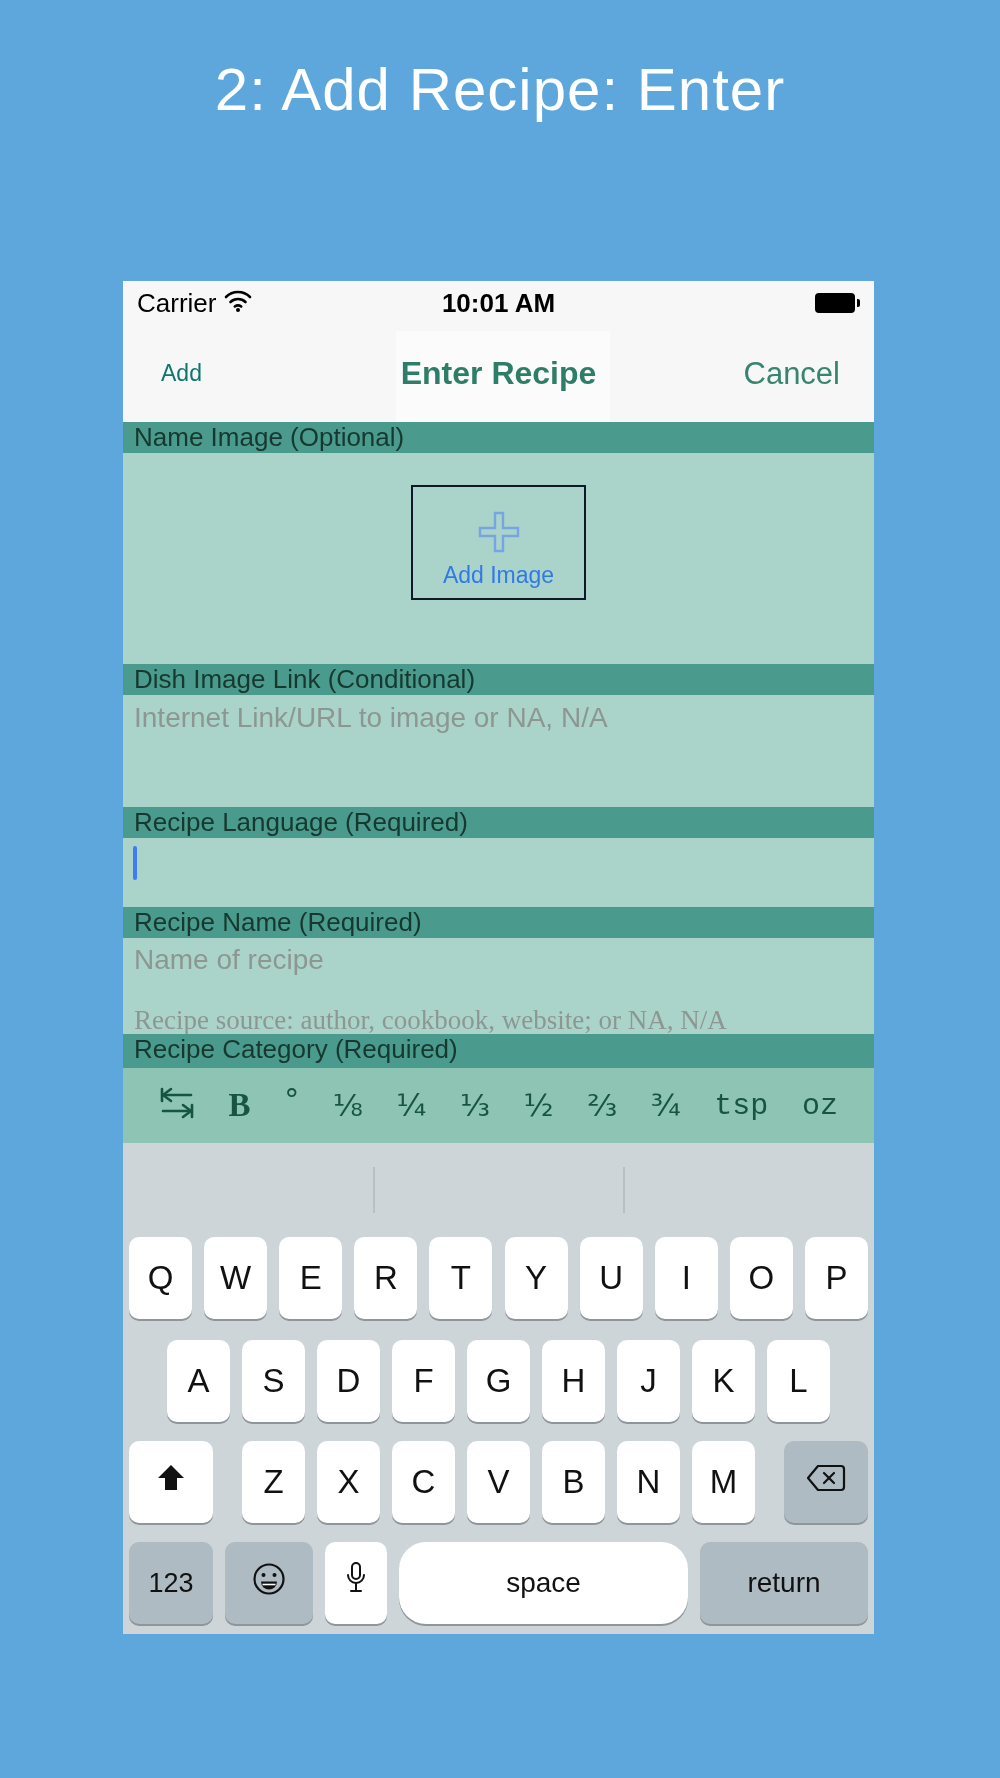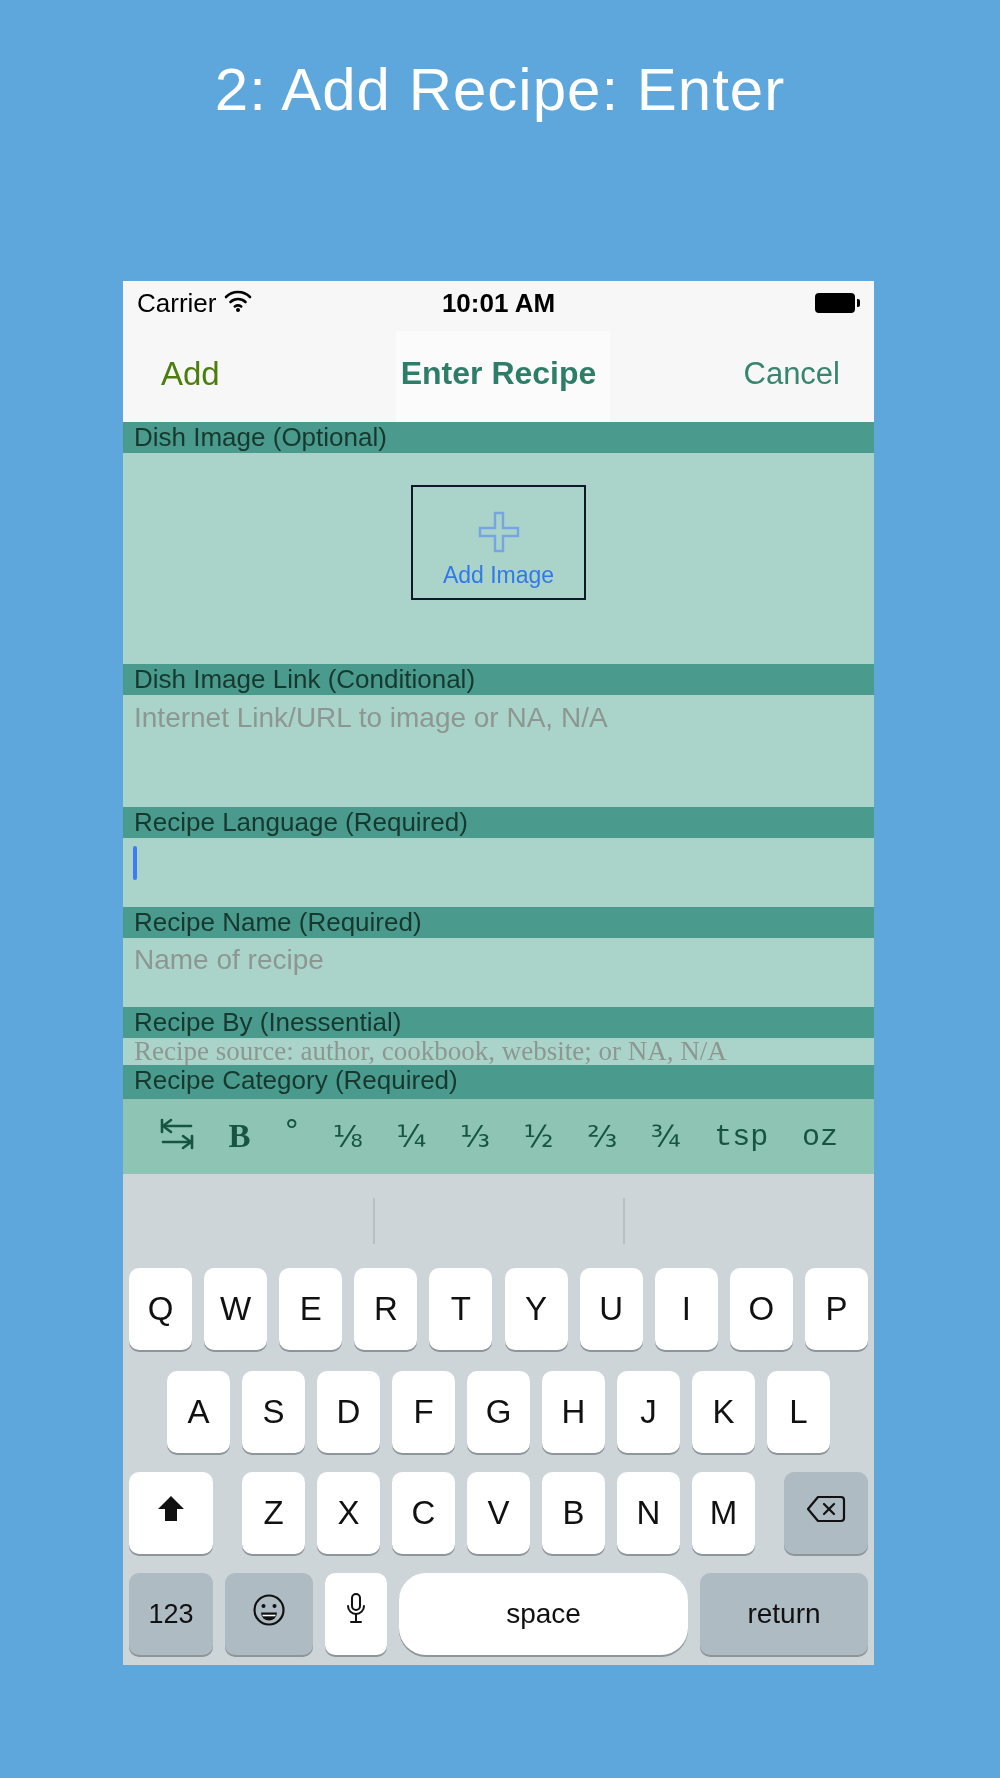--- a/index.html
+++ b/index.html
@@ -37,21 +37,21 @@
   .nav-bar{
     position:relative;height:97px;background:#F7F7F7;
     display:flex;align-items:center;
   }
   .nav-title-bg{
     position:absolute;left:273px;top:6px;width:214px;height:91px;
     background:#FBFBFB;
   }
   .nav-add{
     position:absolute;left:38px;
-    font-size:33px;color:#4d7c0f;background:none;border:none;padding:0;
+    font-size:23px;color:#0f766e;background:none;border:none;padding:0;
     font-family:inherit;
   }
   .nav-title{
     position:absolute;left:0;right:0;text-align:center;
     font-size:32px;font-weight:700;color:#2E7D69;
   }
   .nav-cancel{
     position:absolute;right:34px;
     font-size:31px;color:#37846F;background:none;border:none;padding:0;
     font-family:inherit;
@@ -148,21 +148,21 @@
       </span>
     </div>
 
     <div class="nav-bar">
       <div class="nav-title-bg"></div>
       <button class="nav-add">Add</button>
       <div class="nav-title">Enter Recipe</div>
       <button class="nav-cancel">Cancel</button>
     </div>
 
-    <div class="sec-header">Dish Image (Optional)</div>
+    <div class="sec-header">Name Image (Optional)</div>
     <div class="sec-body body-image">
       <div class="add-image-btn">
         <span class="plus-glyph">
           <svg width="42" height="42" viewBox="0 0 42 42">
             <path d="M17 2 h8 v15 h15 v8 h-15 v15 h-8 v-15 H2 v-8 h15 Z" fill="none" stroke="#77A4E2" stroke-width="2.4"></path>
           </svg>
         </span>
         <span class="add-image-label">Add Image</span>
       </div>
     </div>
@@ -175,21 +175,20 @@
     <div class="sec-header">Recipe Language (Required)</div>
     <div class="sec-body body-language">
       <span class="text-cursor"></span>
     </div>
 
     <div class="sec-header">Recipe Name (Required)</div>
     <div class="sec-body body-name">
       <span class="placeholder">Name of recipe</span>
     </div>
 
-    <div class="sec-header">Recipe By (Inessential)</div>
     <div class="sec-body body-by">
       <span class="placeholder">Recipe source: author, cookbook, website; or NA, N/A</span>
     </div>
 
     <div class="sec-header clipped">
       <span>Recipe Category (Required)</span>
     </div>
 
     <div class="toolbar" id="toolbar">
         <span class="tb-item"><svg width="36" height="32" viewBox="0 0 36 32">

